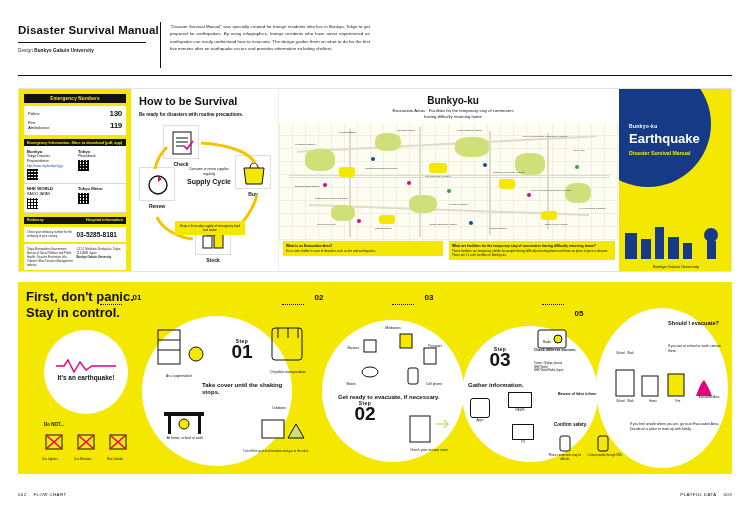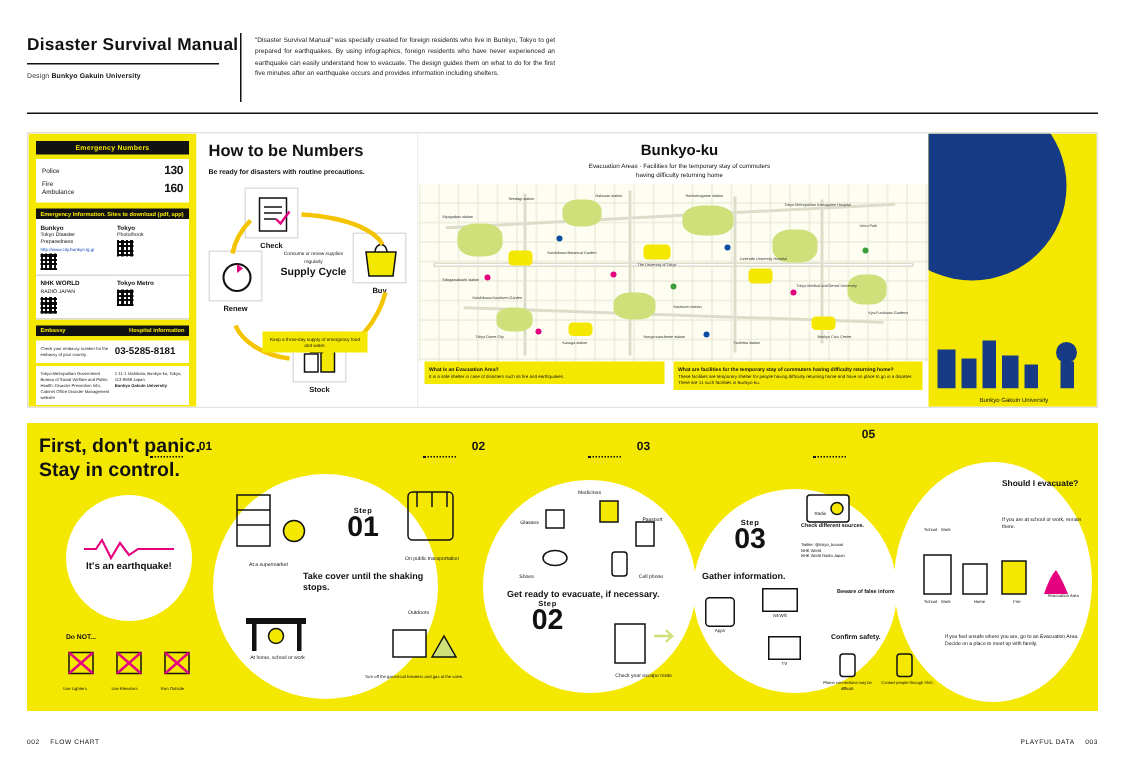--- a/index.html
+++ b/index.html
@@ -278,21 +278,21 @@
       <div class="em-strip">Emergency Numbers</div>
 
       <div class="em-box">
         <div class="em-row">
           <span class="em-lab">Police</span>
           <span class="em-num">130</span>
         </div>
         <div class="em-row">
           <span class="em-lab" style="white-space:pre-line">Fire
 Ambulance</span>
-          <span class="em-num">160</span>
+          <span class="em-num">119</span>
         </div>
       </div>
 
       <div class="em-title2">Emergency Information. Sites to download (pdf, app)</div>
 
       <div class="em-grid">
         <div class="em-cell">
           <b>Bunkyo</b>
           <span>Tokyo Disaster Preparedness</span>
           <span class="u">http://www.city.bunkyo.lg.jp</span>
@@ -327,21 +327,21 @@
       <div class="em-foot" style="margin-top:2px">
         <div class="col">Tokyo Metropolitan Government Bureau of Social Welfare and Public Health: Disaster Prevention Info, Cabinet Office Disaster Management website</div>
         <div class="col">
           <span>1-11-1 Nishikata, Bunkyo-ku, Tokyo, 113-8668 Japan</span><br>
           <b>Bunkyo Gakuin University</b>
         </div>
       </div>
     </div>
 
     <div class="panel-prepare">
-      <div class="prep-h">How to be Numbers</div>
+      <div class="prep-h">How to be Survival</div>
       <div class="prep-sub">Be ready for disasters with routine precautions.</div>
 
       <div class="prep-diagram">
 
         <div class="prep-card" style="left:24px; top:0;">
           <svg width="36" height="34" viewBox="0 0 36 34">
             <rect x="9" y="6" width="18" height="22" fill="#fff" stroke="#111" stroke-width="1"></rect>
             <line x1="12" y1="12" x2="24" y2="12" stroke="#111" stroke-width="1"></line>
             <line x1="12" y1="16" x2="24" y2="16" stroke="#111" stroke-width="1"></line>
             <line x1="12" y1="20" x2="20" y2="20" stroke="#111" stroke-width="1"></line>
@@ -453,20 +453,25 @@
         <span>It is a safe shelter in case of disasters such as fire and earthquakes.</span>
       </div>
       <div class="map-note" style="left:170px; top:152px; width:166px;">
         <b>What are facilities for the temporary stay of commuters having difficulty returning home?</b>
         <span>These facilities are temporary shelter for people having difficulty returning home and have no place to go in a disaster. There are 11 such facilities in Bunkyo-ku.</span>
       </div>
     </div>
 
     <div class="panel-cover">
       <div class="cover-circle"></div>
+      <div class="cover-tx">
+        <div class="cover-kicker">Bunkyo-ku</div>
+        <div class="cover-big">Earthquake</div>
+        <div class="cover-sub">Disaster Survival Manual</div>
+      </div>
       <svg class="cover-skyline" viewBox="0 0 114 40">
         <rect x="6" y="14" width="12" height="26" fill="#163a86"></rect>
         <rect x="22" y="20" width="10" height="20" fill="#163a86"></rect>
         <rect x="36" y="8" width="9" height="32" fill="#163a86"></rect>
         <rect x="49" y="18" width="11" height="22" fill="#163a86"></rect>
         <rect x="64" y="24" width="9" height="16" fill="#163a86"></rect>
         <circle cx="92" cy="16" r="7" fill="#163a86"></circle>
         <rect x="88" y="22" width="9" height="18" fill="#163a86"></rect>
       </svg>
       <div class="cover-univ">Bunkyo Gakuin University</div>
@@ -480,21 +485,21 @@
 
     <div class="stepnum-sm" style="left:110px; top:12px; width:18px;">
       <span class="n">01</span>
     </div>
     <div class="stepnum-sm" style="left:292px; top:12px; width:18px;">
       <span class="n">02</span>
     </div>
     <div class="stepnum-sm" style="left:402px; top:12px; width:18px;">
       <span class="n">03</span>
     </div>
-    <div class="stepnum-sm" style="left:552px; top:4px; width:18px;">
+    <div class="stepnum-sm" style="left:552px; top:28px; width:18px;">
       <span class="n">05</span>
     </div>
     <div class="dots" style="left:82px; top:22px;"></div>
     <div class="dots" style="left:264px; top:22px;"></div>
     <div class="dots" style="left:374px; top:22px;"></div>
     <div class="dots" style="left:524px; top:22px;"></div>
 
     <div class="whitecircle" style="left:26px; top:48px; width:84px; height:84px;"></div>
     <svg style="position:absolute;left:38px;top:76px" width="60" height="16">
       <path d="M0 8 L8 8 L12 2 L18 14 L24 4 L30 12 L36 8 L60 8" fill="none" stroke="#e4007f" stroke-width="1.4"></path>

